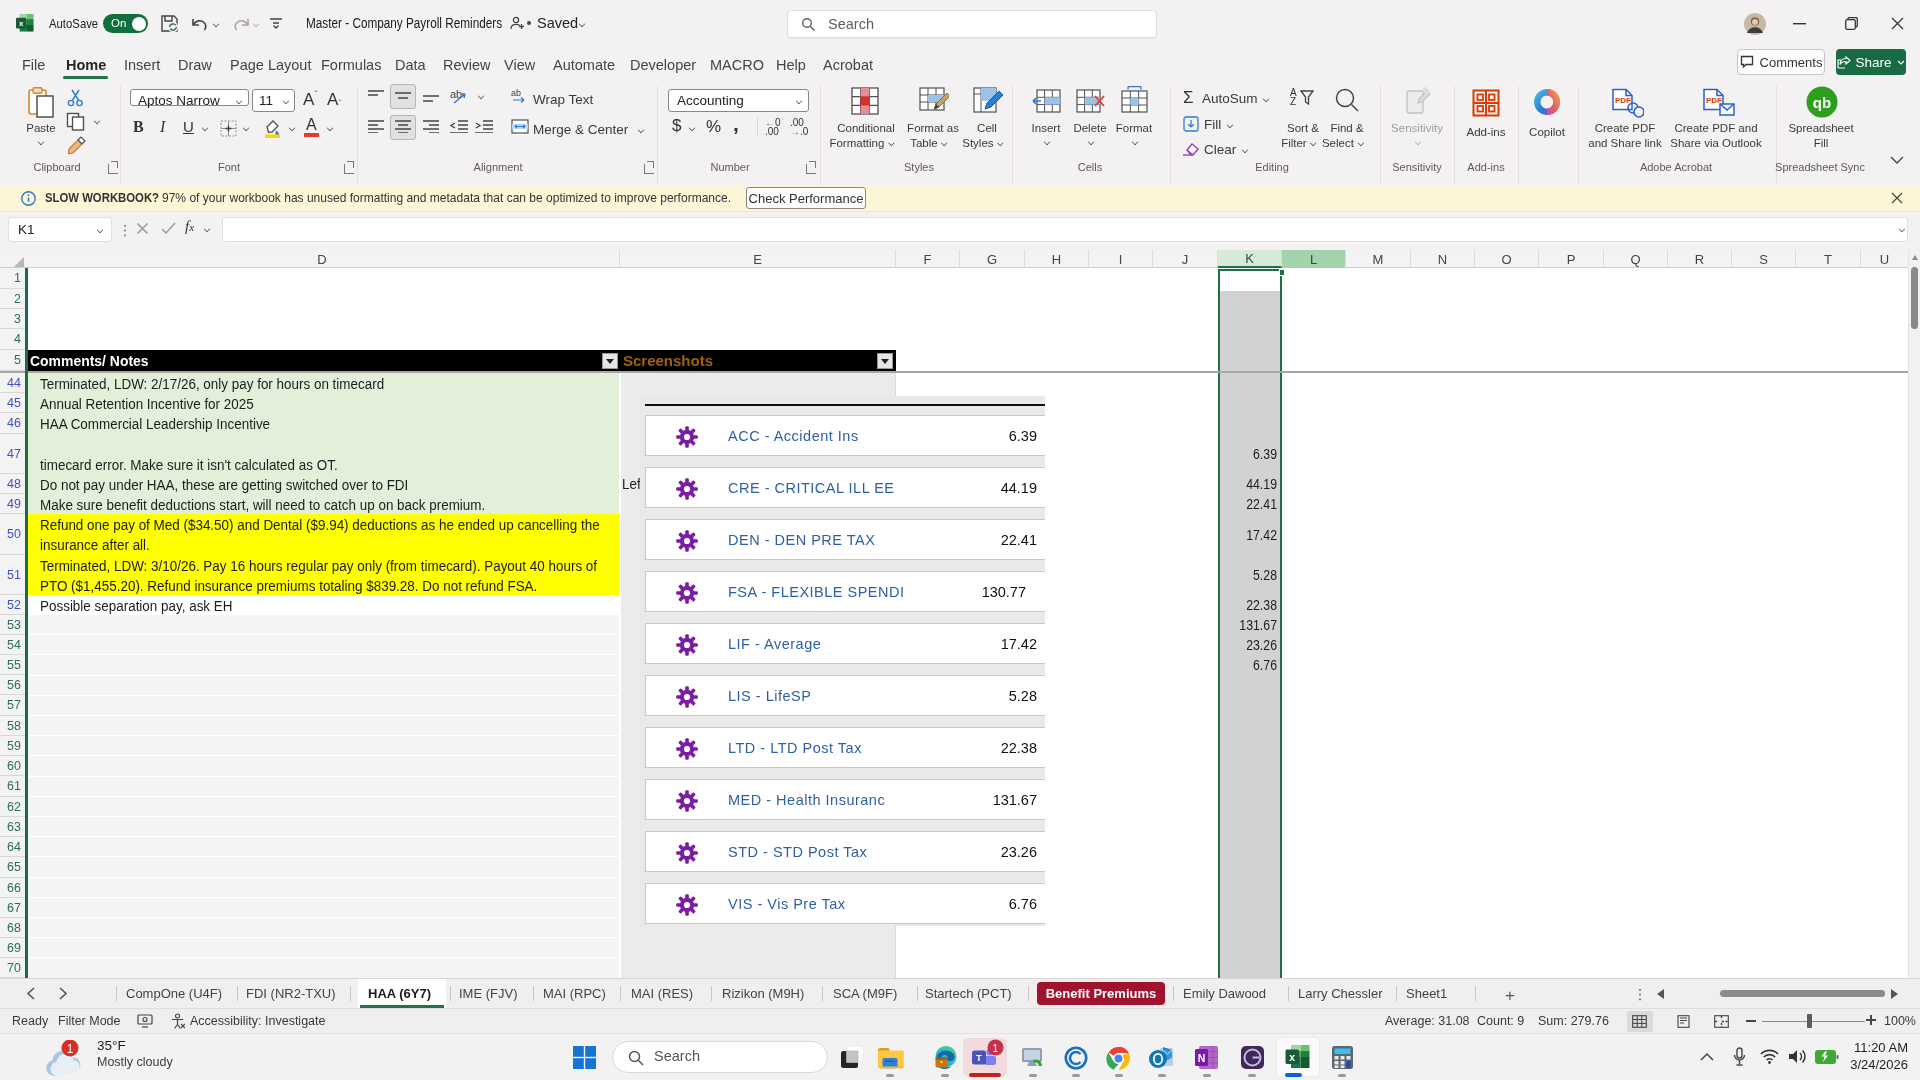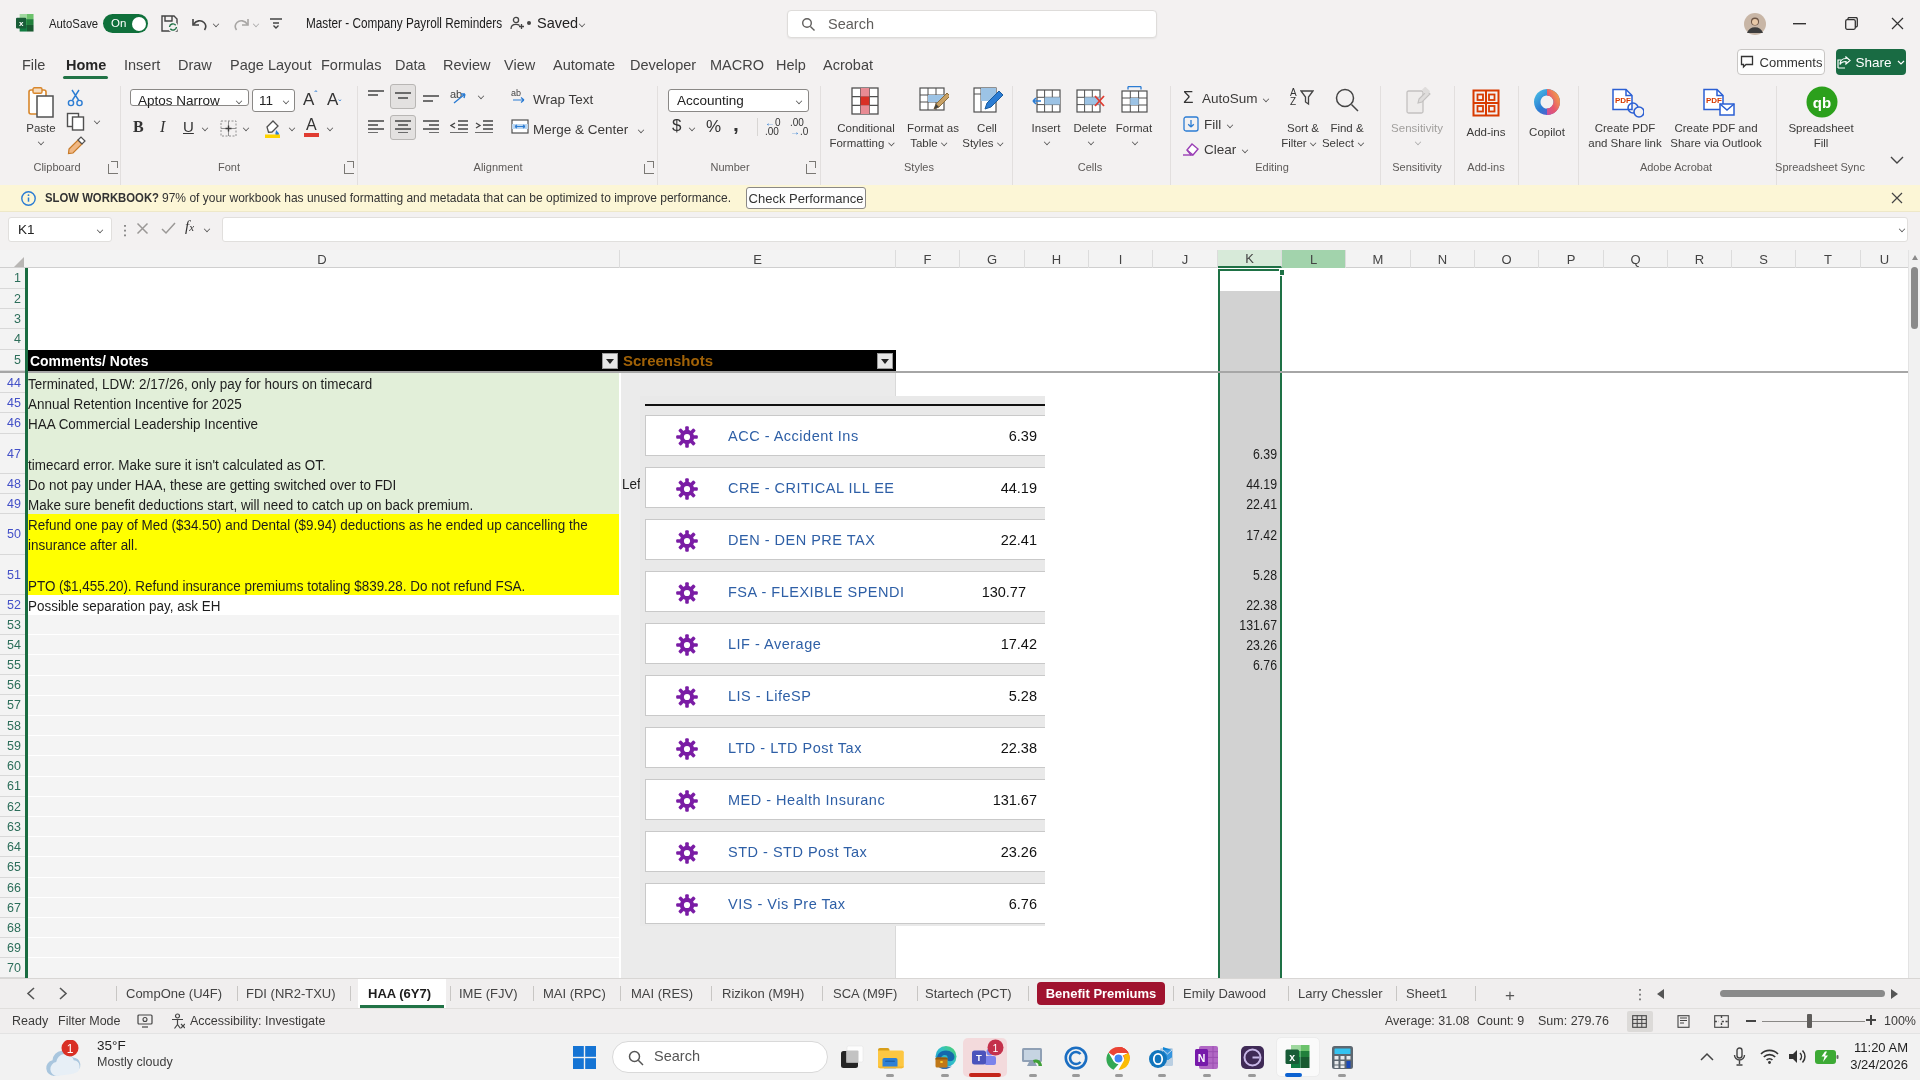--- a/index.html
+++ b/index.html
@@ -26,21 +26,21 @@
 .caret:after { content:""; position:absolute; left:0.5px; top:-1px; width:5px; height:5px; border:1.3px solid #4a4a4a; border-top:none; border-left:none; transform:rotate(45deg) scale(0.75); }
 
 #warnbar { left:0; top:185px; width:1920px; height:27px; background:#fcf6d6; border-bottom:1px solid #eee8c8; }
 
 #fbar { left:0; top:212px; width:1920px; height:38px; background:#f3f1f1; }
 
 #sheet { left:0; top:250px; width:1908px; height:728px; background:#fff; }
 #colhead { position:absolute; left:0; top:0; width:1908px; height:18px; background:#f3f3f3; border-bottom:1px solid #cfcfcf; }
 .ch { position:absolute; top:0; height:18px; font-size:13px; color:#444; display:flex; align-items:center; justify-content:center; border-right:1px solid #dcdcdc; }
 .rh { position:absolute; left:0; width:25px; background:#f3f3f3; border-bottom:1px solid #d8d8d8; font-size:12.5px; display:flex; align-items:center; justify-content:flex-end; padding-right:4px; }
-.cell-line { position:absolute; font-size:14px; color:#1d1d1d; white-space:nowrap; }
+.cell-line { position:absolute; font-size:14px; color:#1d1d1d; white-space:nowrap;padding-left:12px; }
 
 #tabstrip { left:0; top:978px; width:1920px; height:30px; background:#f0eeee; border-top:1px solid #d8d6d4; }
 .stab { position:absolute; top:0; height:29px; display:flex; align-items:center; font-size:13px; color:#434343; }
 #statusbar { left:0; top:1008px; width:1920px; height:25px; background:#f0eeee; border-top:1px solid #e0dedc; font-size:12.5px; color:#3b3a39; }
 .kv { position:absolute; left:1220px; width:57px; font-size:14px; color:#1d1d1d; display:flex; align-items:center; justify-content:flex-end; transform:scaleX(0.88); transform-origin:100% 50%; }
 .tsep { position:absolute; top:7px; width:1px; height:15px; background:#c8c6c4; }
 .icard { position:absolute; left:5px; width:400px; height:41px; background:#fff; border:1px solid #c9c9c9; border-right:none; }
 .ilabel { position:absolute; left:82px; top:11.5px; font-size:14.5px; color:#2e5fa6; letter-spacing:0.5px; white-space:nowrap; }
 .ival { position:absolute; right:8px; top:11.5px; font-size:14.5px; color:#111; }
 .gear { position:absolute; left:30px; top:9.5px; }
@@ -553,20 +553,21 @@
       </div>
 
     <div class="cell-line" style="left:28px;top:125.5px"><span class="narrow">Terminated, LDW: 2/17/26, only pay for hours on timecard</span></div>
     <div class="cell-line" style="left:28px;top:145.5px"><span class="narrow">Annual Retention Incentive for 2025</span></div>
     <div class="cell-line" style="left:28px;top:166px"><span class="narrow">HAA Commercial Leadership Incentive</span></div>
     <div class="cell-line" style="left:28px;top:206.5px"><span class="narrow">timecard error. Make sure it isn't calculated as OT.</span></div>
     <div class="cell-line" style="left:28px;top:226.5px"><span class="narrow">Do not pay under HAA, these are getting switched over to FDI</span></div>
     <div class="cell-line" style="left:28px;top:246.5px"><span class="narrow">Make sure benefit deductions start, will need to catch up on back premium.</span></div>
     <div class="cell-line" style="left:28px;top:267px"><span class="narrow">Refund one pay of Med ($34.50) and Dental ($9.94) deductions as he ended up cancelling the</span></div>
     <div class="cell-line" style="left:28px;top:287px"><span class="narrow">insurance after all.</span></div>
+    <div class="cell-line" style="left:28px;top:308px"><span class="narrow">Terminated, LDW: 3/10/26. Pay 16 hours regular pay only (from timecard). Payout 40 hours of</span></div>
     <div class="cell-line" style="left:28px;top:328px"><span class="narrow">PTO ($1,455.20). Refund insurance premiums totaling $839.28. Do not refund FSA.</span></div>
     <div class="cell-line" style="left:28px;top:348px"><span class="narrow">Possible separation pay, ask EH</span></div>
 
     <div class="kv" style="top:184px;height:40px">6.39</div>
     <div class="kv" style="top:224px;height:20px">44.19</div>
     <div class="kv" style="top:244px;height:20px">22.41</div>
     <div class="kv" style="top:264px;height:41px">17.42</div>
     <div class="kv" style="top:305px;height:40px">5.28</div>
     <div class="kv" style="top:345px;height:20px">22.38</div>
     <div class="kv" style="top:365px;height:20px">131.67</div>

